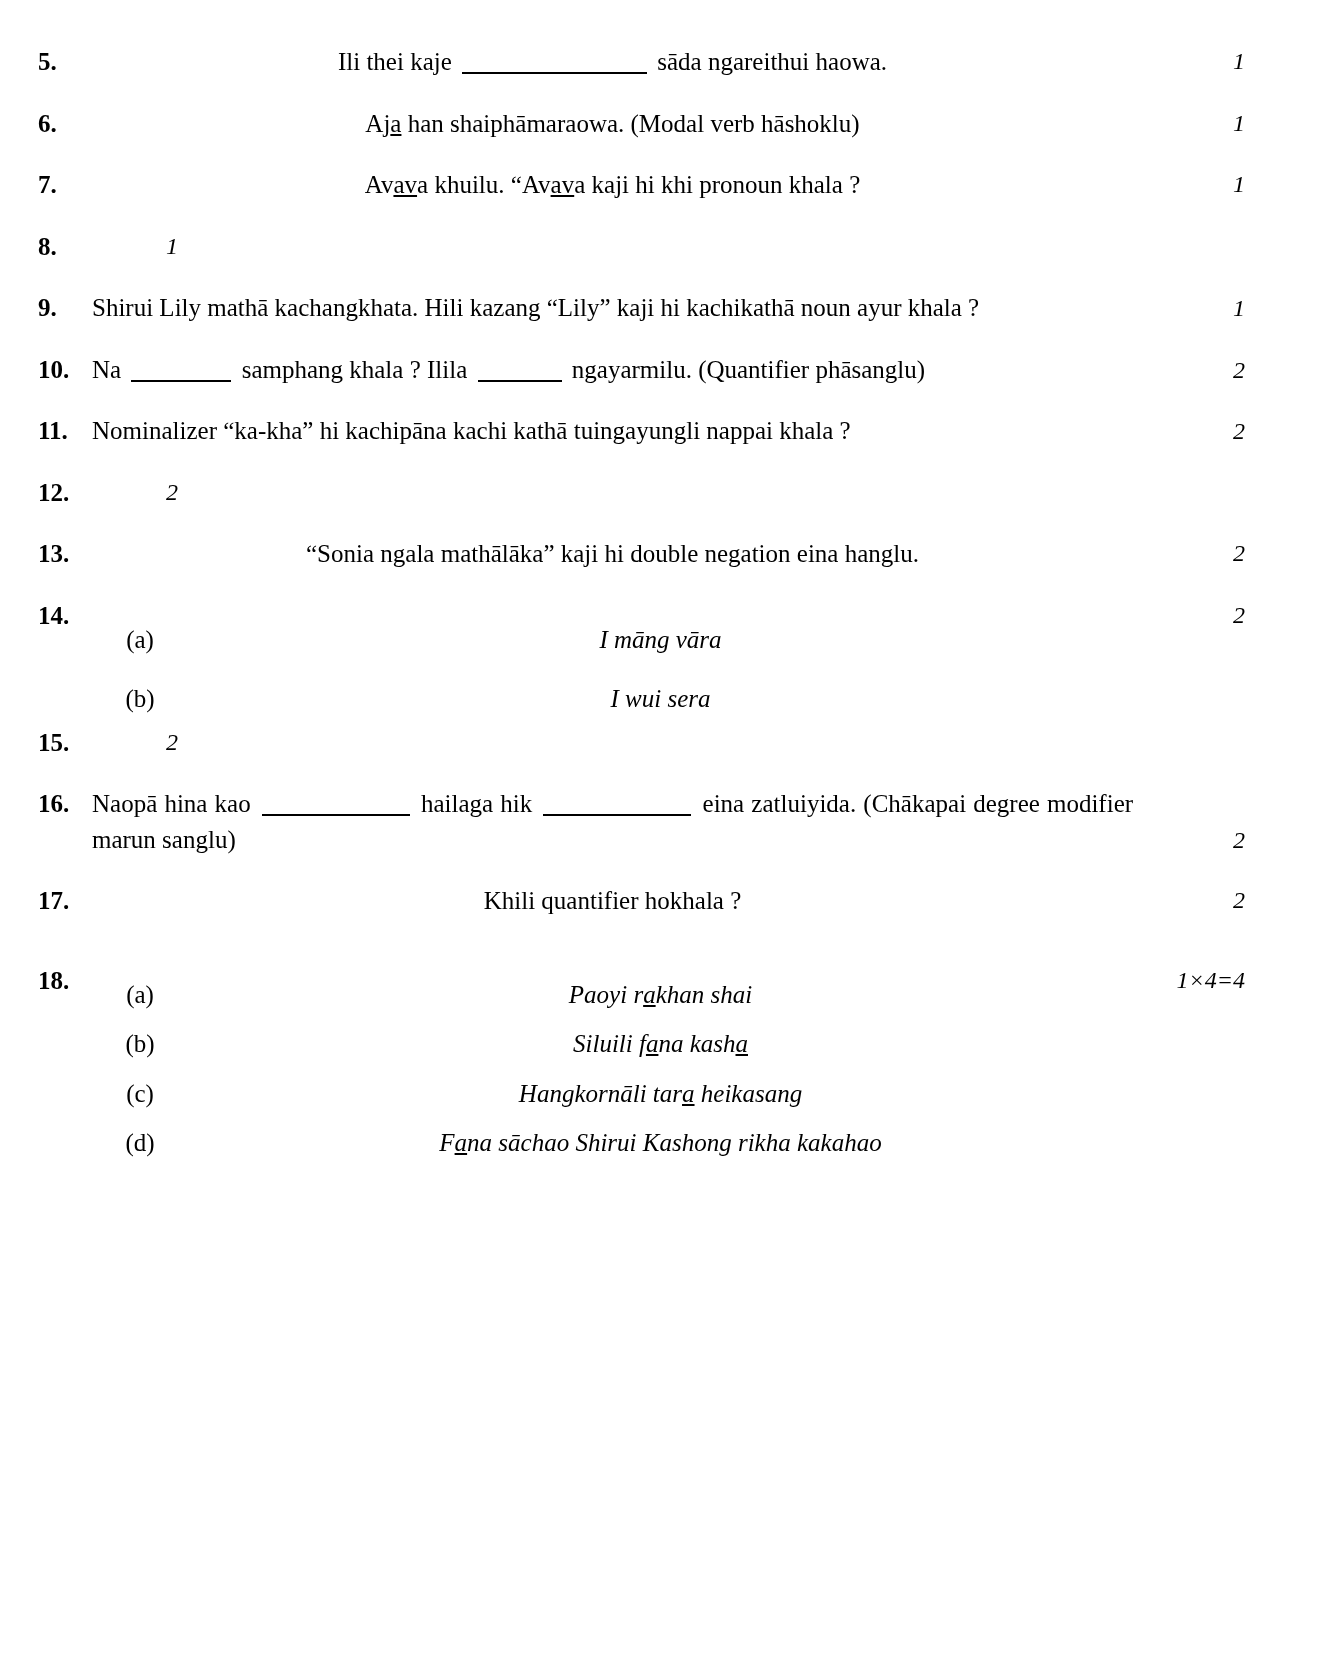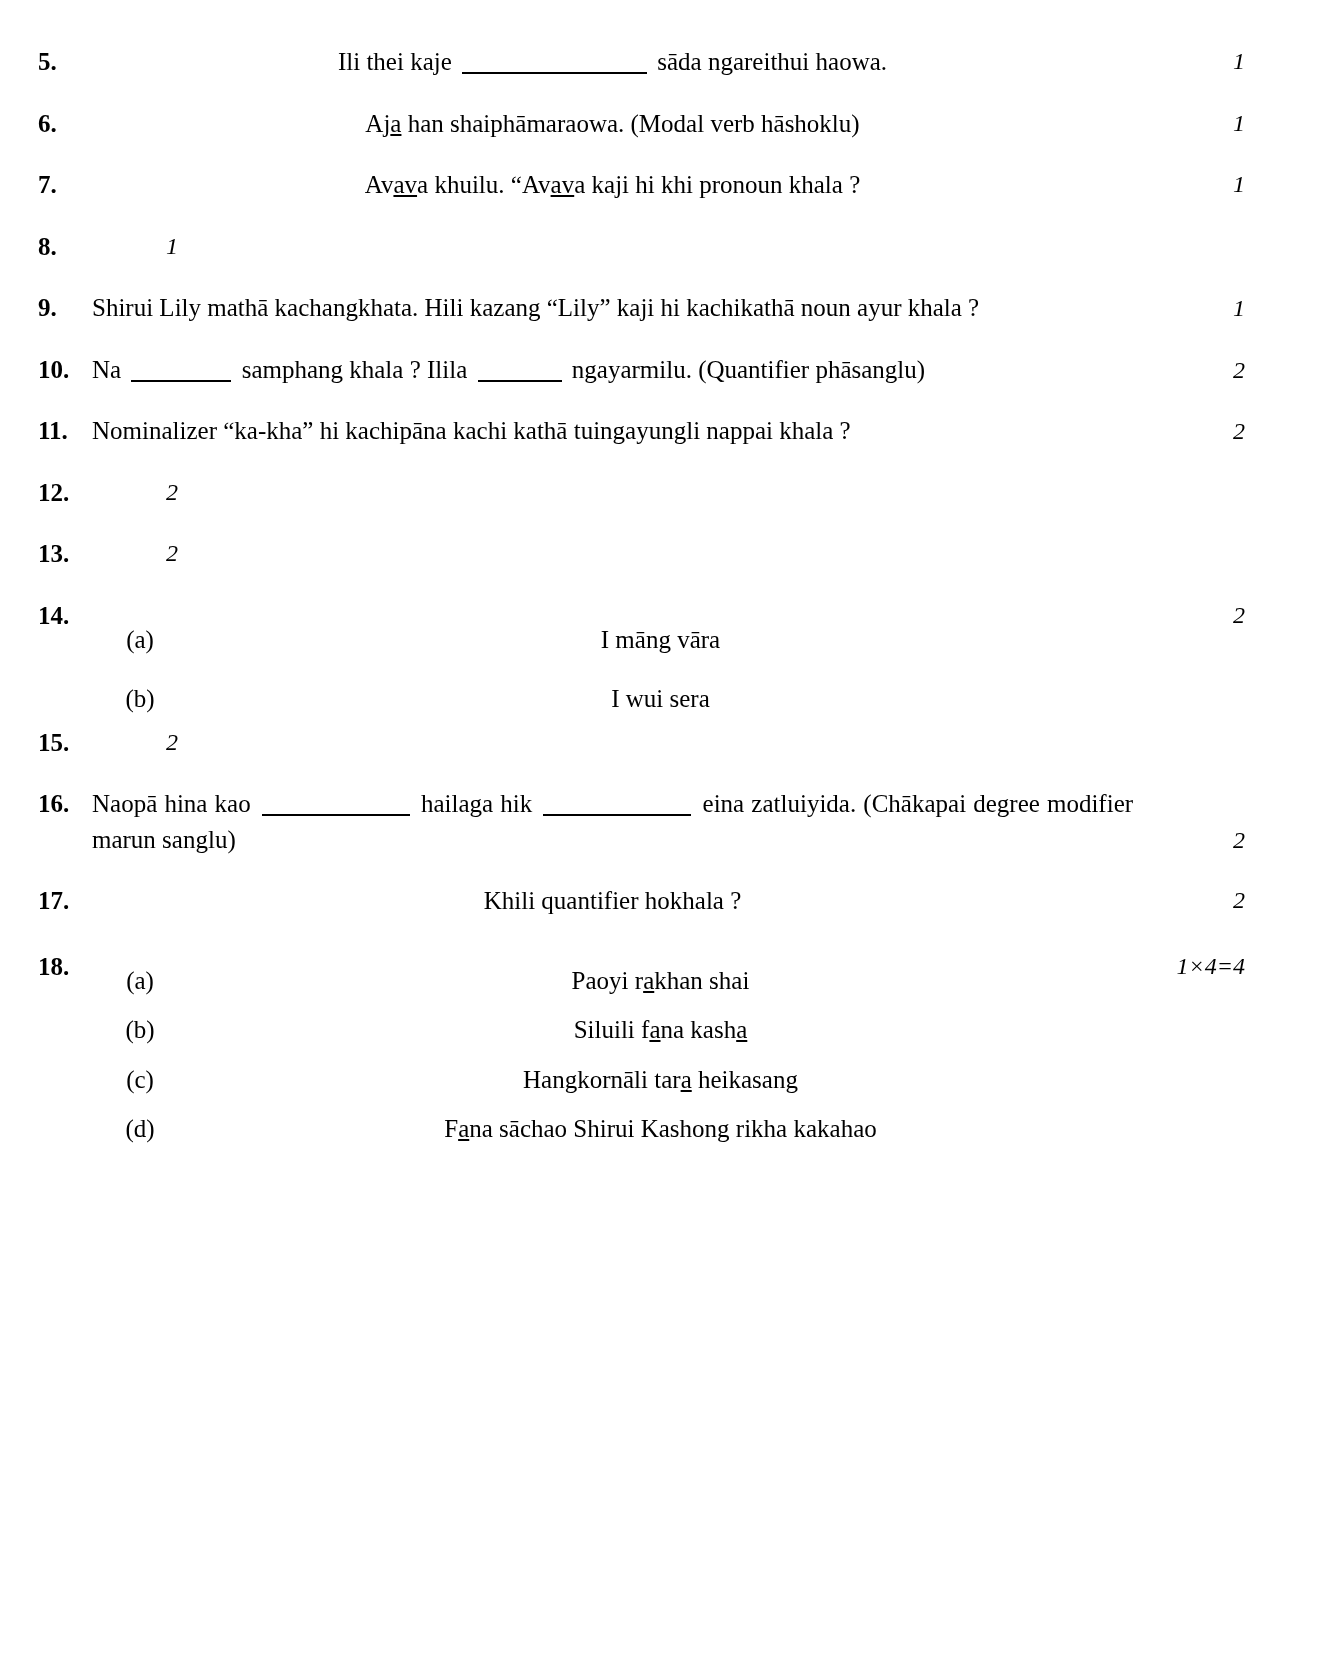--- a/index.html
+++ b/index.html
@@ -101,33 +101,34 @@
     font-size: 25px;
     line-height: 1.42;
     margin-top: 24px;
   }
   .sub-label {
     flex: 0 0 96px;
     width: 96px;
   }
   .sub-text {
     flex: 1 1 auto;
+    font-style: italic;
   }
   .sub-item-tight {
     margin-top: 14px;
   }
   .u {
     text-decoration: underline;
     text-underline-offset: 2px;
   }
   .tight {
     margin-bottom: 8px;
   }
   .wide {
-    margin-bottom: 30px;
+    margin-bottom: 44px;
   }
 </style>
 </head>
 <body>
 
 <div class="page">
 
   <div class="q-row">
     <div class="q-num">5.</div>
     <div class="q-body nojust">
@@ -184,20 +185,21 @@
     <div class="q-marks bottom">2</div>
   </div>
 
   <div class="q-row">
     <div class="q-num">12.</div>
     <div class="q-marks">2</div>
   </div>
 
   <div class="q-row">
     <div class="q-num">13.</div>
+    <div class="q-body nojust">“Sonia ngala mathālāka” kaji hi double negation eina hanglu.</div>
     <div class="q-marks">2</div>
   </div>
 
   <div class="q-row tight">
     <div class="q-num">14.</div>
     <div class="q-body nojust">
       <ul class="sub-list">
         <li class="sub-item">
           <span class="sub-label">(a)</span>
           <span class="sub-text">I māng vāra</span>

